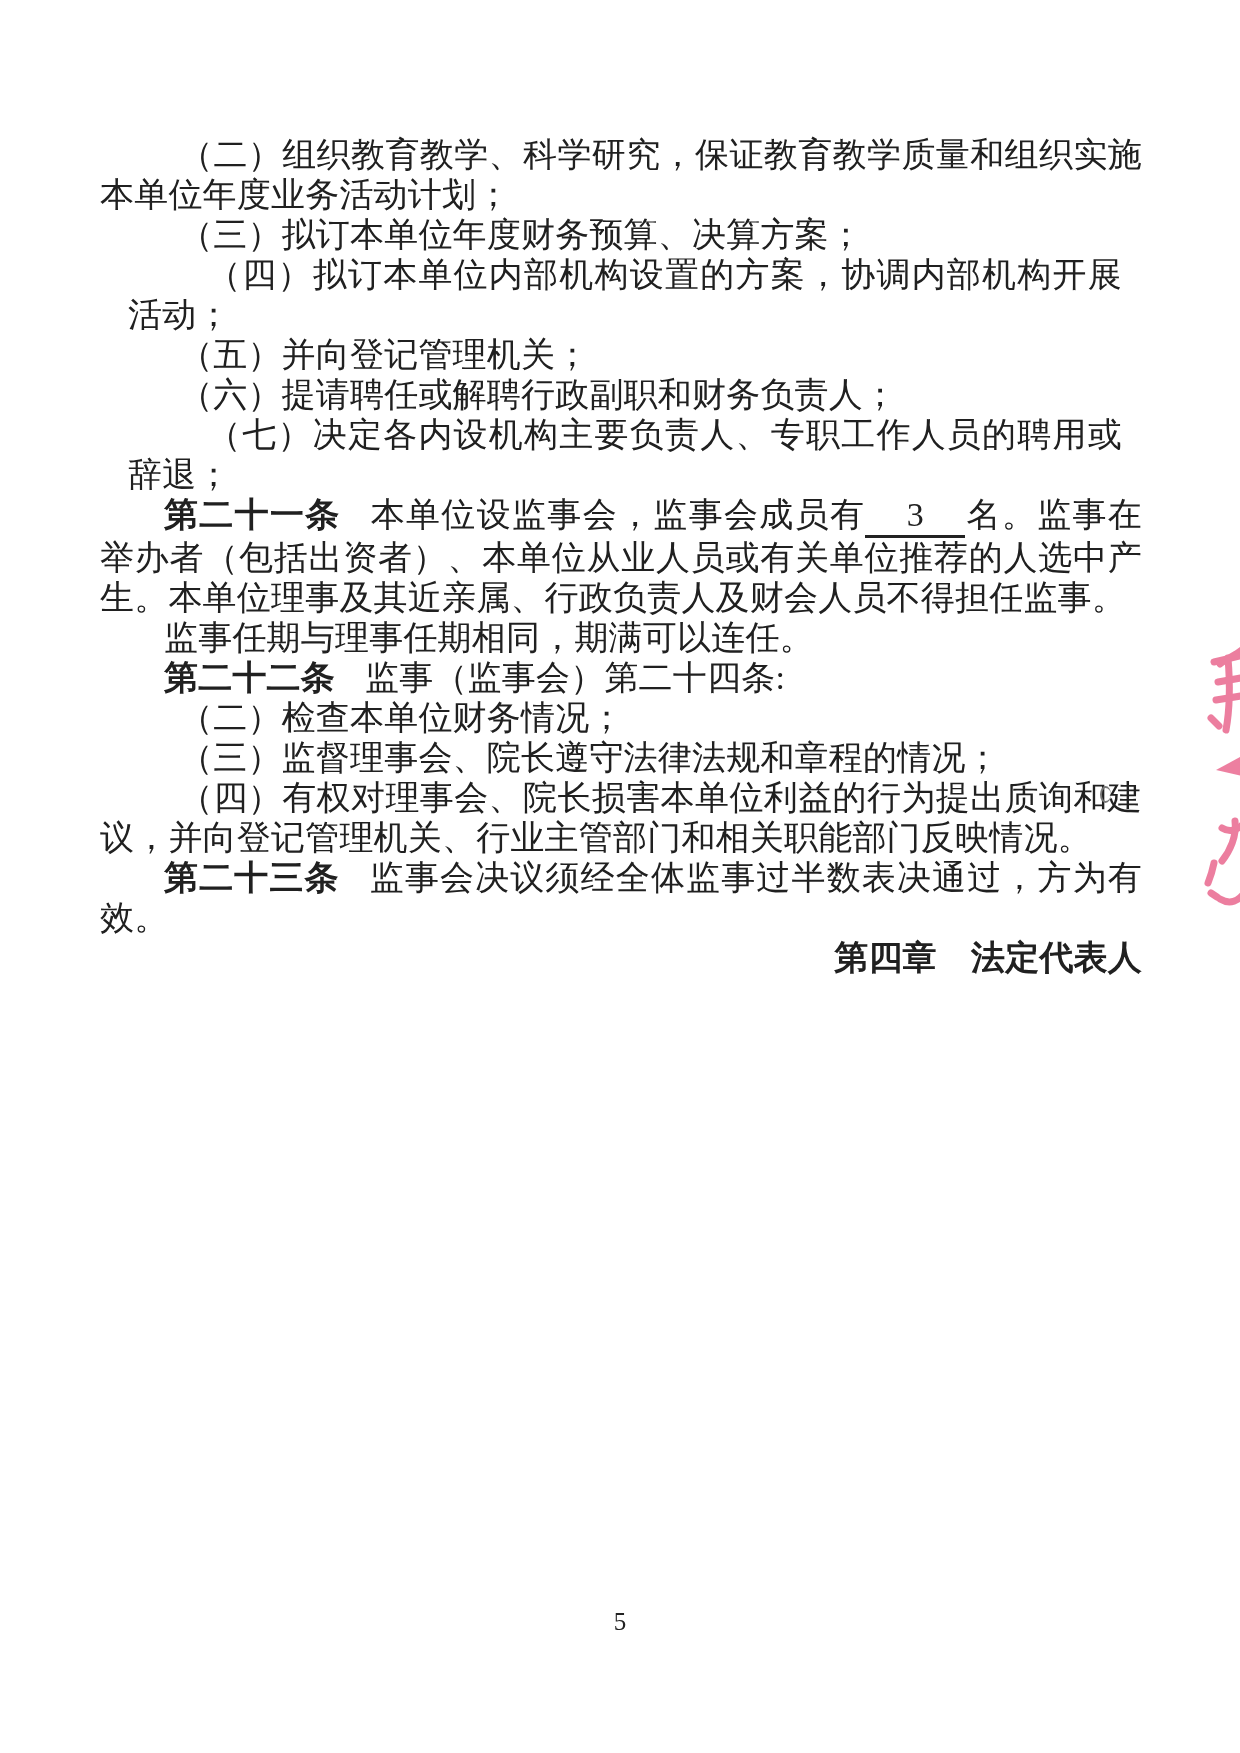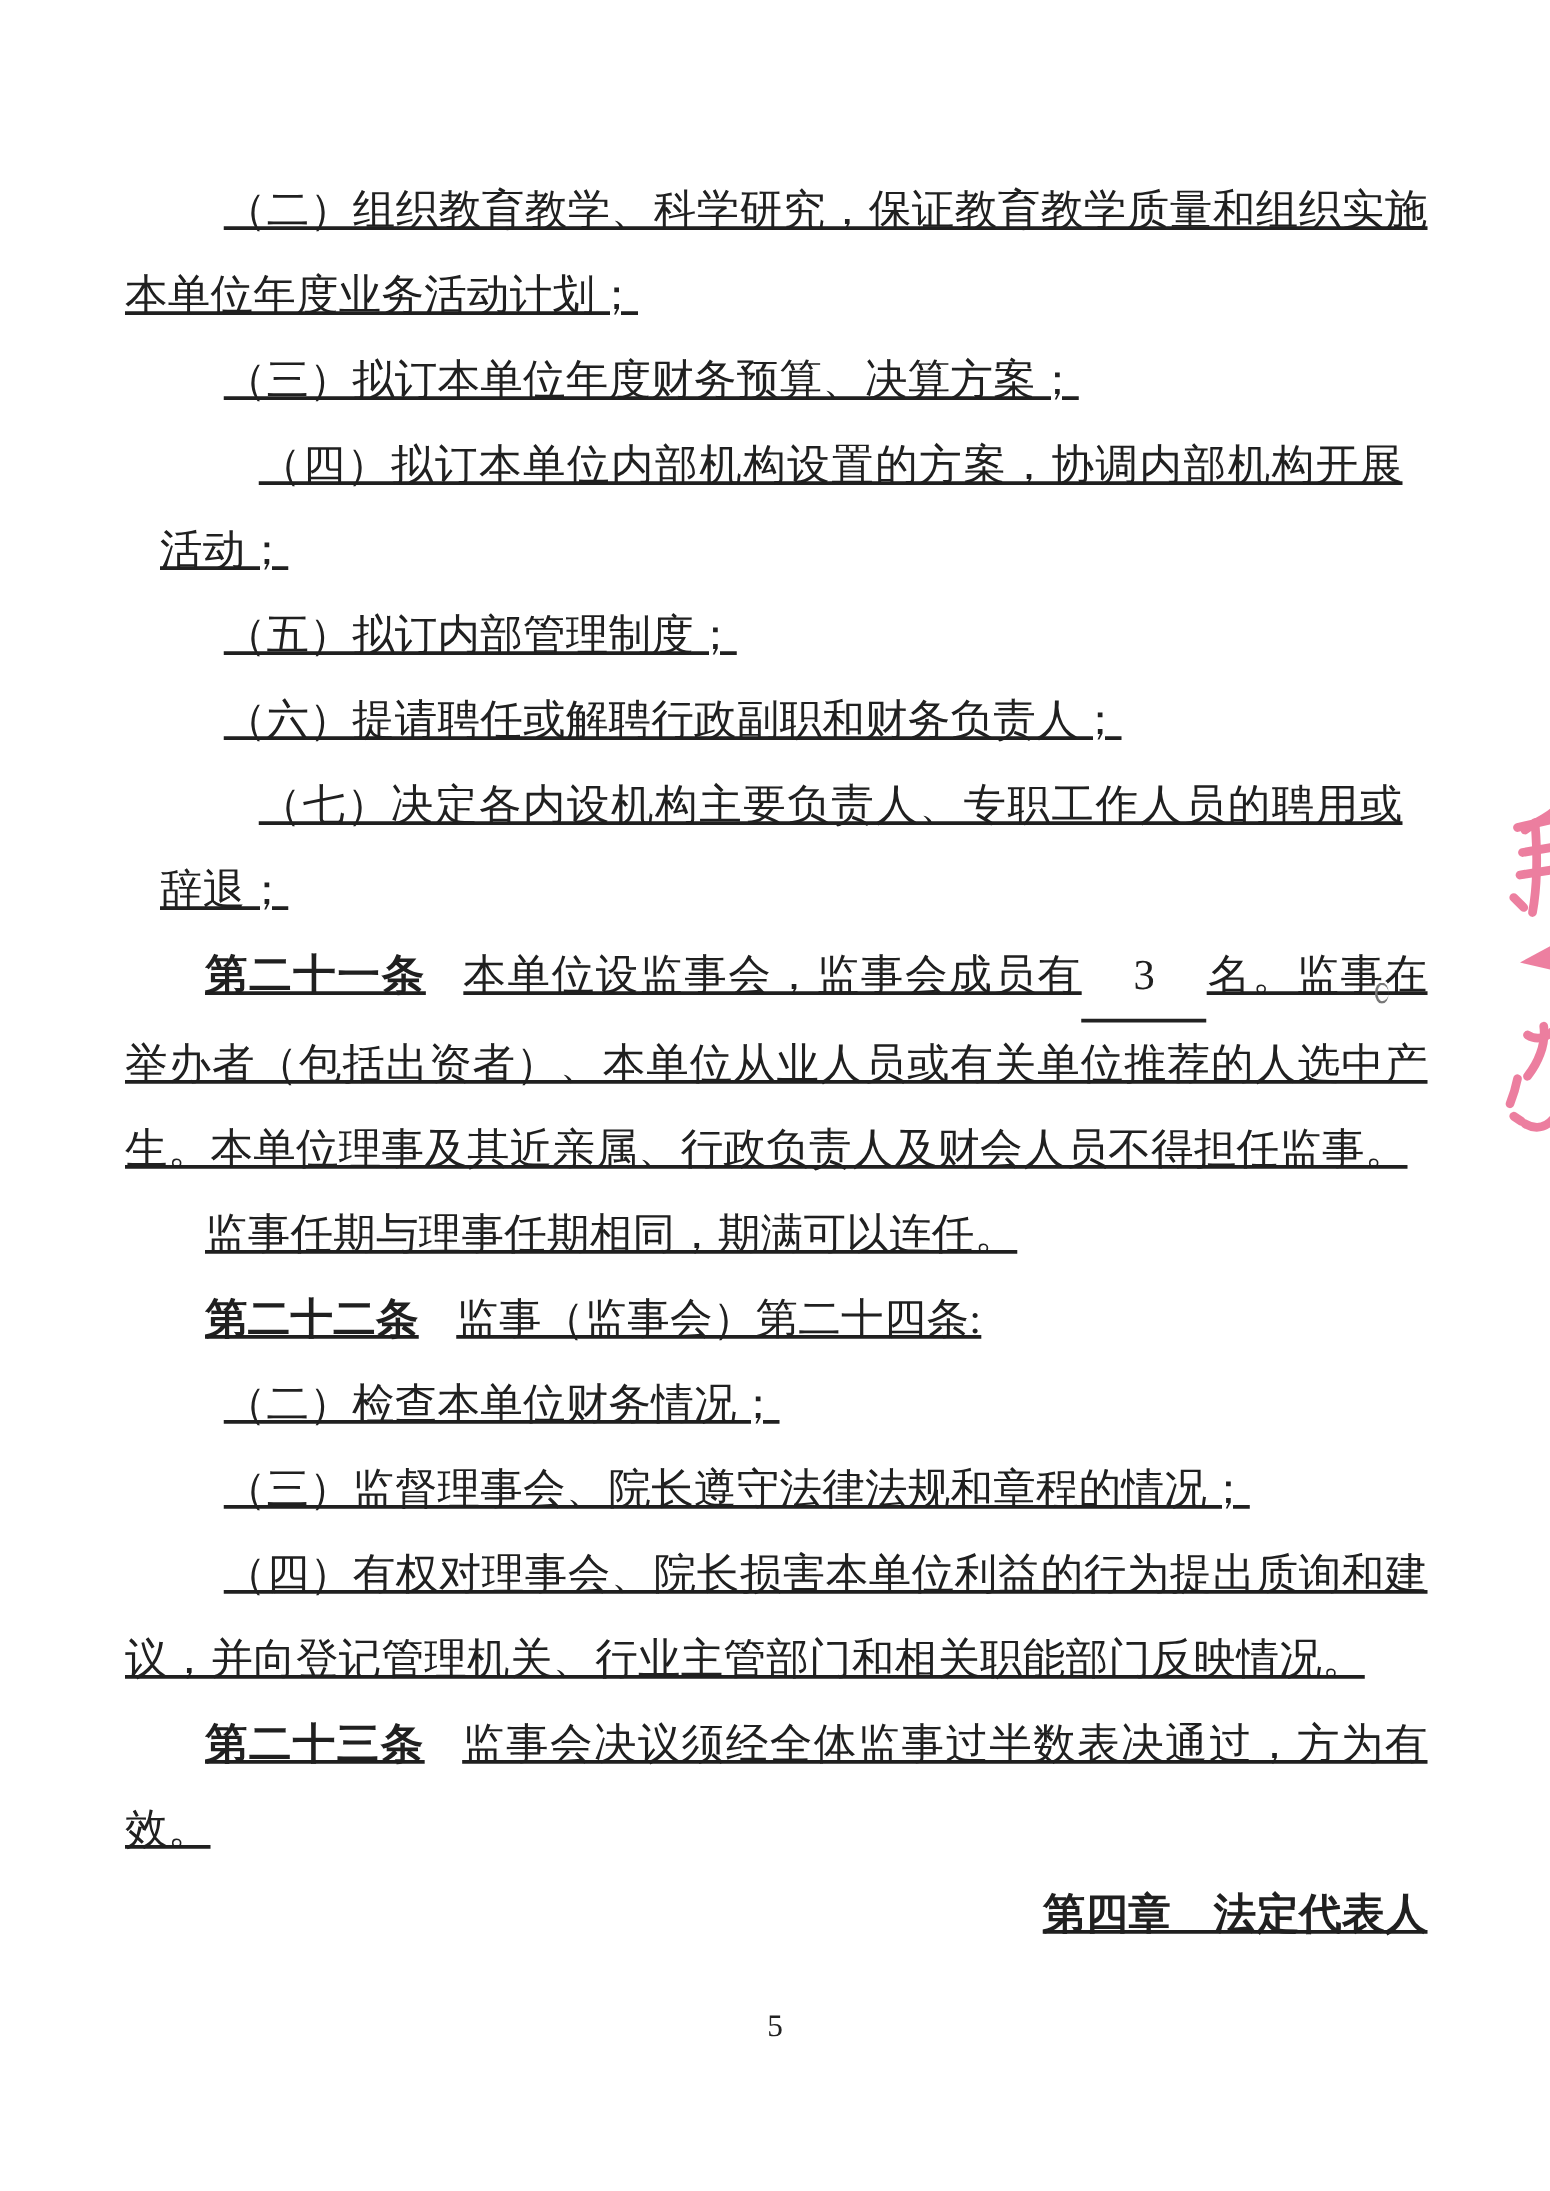--- a/index.html
+++ b/index.html
@@ -9,24 +9,23 @@
     margin:0 auto;
     background:#ffffff;
     font-family:"Liberation Serif","DejaVu Serif",serif;
     color:#202020;
     overflow:hidden;
   }
   .text-block {
     position:absolute;
     left:100px; top:135px; width:1042px;
     font-size:34px;
-    line-height:68px;
+    line-height:40px;
     letter-spacing:0.2px;
     text-align:justify;
-    text-decoration:underline;
   }
   .text-block p { margin:0; padding:0; }
   p.item { text-indent:79px; }
   p.item.tight { padding-right:20px;margin-left:28px; }
   p.art { text-indent:64px; }
   .lbl { font-weight:700; margin-right:30px; }
   .blank {
     display:inline-block;
     border-bottom:3px solid #222;
     text-align:center;
@@ -61,21 +60,21 @@
 </head>
 <body>
 
 <div class="page">
 
   <div class="text-block">
 
     <p class="item">（二）组织教育教学、科学研究，保证教育教学质量和组织实施本单位年度业务活动计划；</p>
     <p class="item">（三）拟订本单位年度财务预算、决算方案；</p>
     <p class="item tight">（四）拟订本单位内部机构设置的方案，协调内部机构开展活动；</p>
-    <p class="item">（五）拟订内部管理制度；</p>
+    <p class="item">（五）并向登记管理机关；</p>
     <p class="item">（六）提请聘任或解聘行政副职和财务负责人；</p>
     <p class="item tight">（七）决定各内设机构主要负责人、专职工作人员的聘用或辞退；</p>
 
     <p class="art"><span class="lbl">第二十一条</span><span>本单位设监事会，监事会成员有</span><span class="blank blank-num">3</span><span>名。监事在举办者（包括出资者）、本单位从业人员或有关单位推荐的人选中产生。本单位理事及其近亲属、行政负责人及财会人员不得担任监事。</span></p>
 
     <p class="art">监事任期与理事任期相同，期满可以连任。</p>
 
     <p class="art"><span class="lbl">第二十二条</span><span>监事（监事会）第二十四条:</span></p>
 
     <p class="item">（二）检查本单位财务情况；</p>

